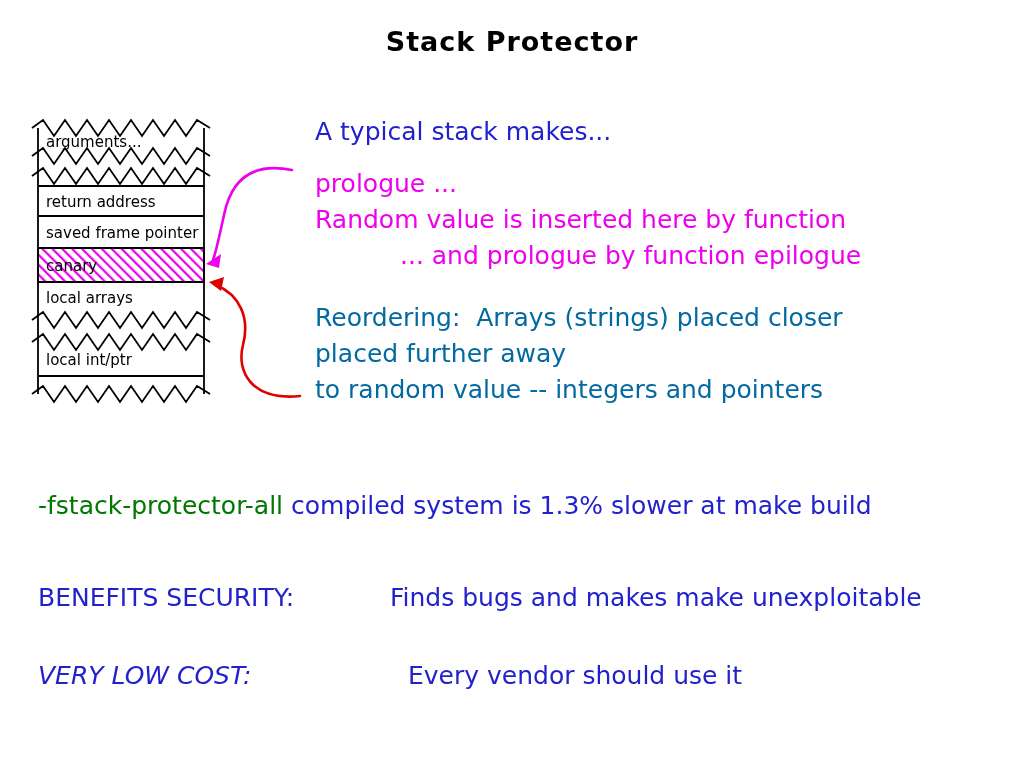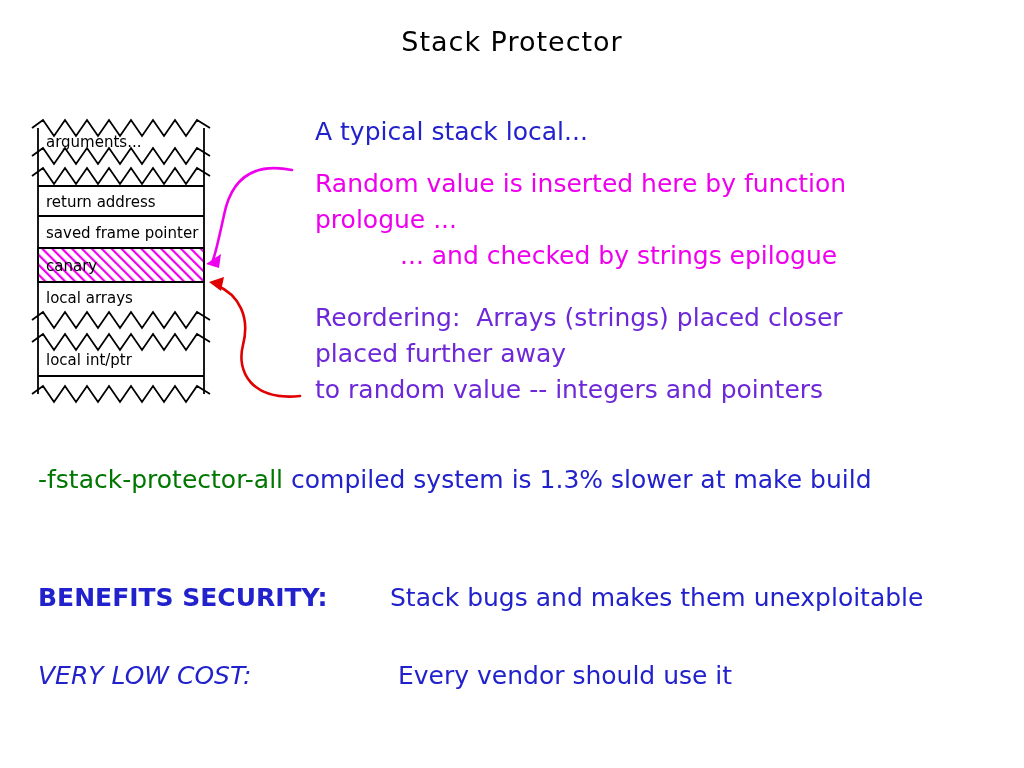--- a/index.html
+++ b/index.html
@@ -15,28 +15,28 @@
     background: #ffffff;
     overflow: hidden;
   }
   .title {
     position: absolute;
     top: 26px;
     left: 0;
     width: 1024px;
     text-align: center;
     font-size: 27px;
-    font-weight: normal;
+    font-weight: bold;
     color: #000000;
     letter-spacing: 1px;
   }
   .abs { position: absolute; white-space: nowrap; }
   .t-blue    { color: #2222cc; }
   .t-magenta { color: #ee00ee; }
-  .t-red     { color: #6d28d9; }
+  .t-red     { color: #0369a1; }
   .t-green   { color: #007700; }
   .body-text { font-size: 25px; line-height: 36px; }
   .keep-ws   { white-space: pre; }
   .indented  { margin-left: 85px; }
   #diagram-layer {
     position: absolute;
     left: 0; top: 0;
     width: 1024px; height: 768px;
   }
   #diagram-layer text {
@@ -91,37 +91,37 @@
       <path d="M 292,170 C 252,162 231,180 224,215 C 219,238 216,252 213,260" fill="none" stroke="#ee00ee" stroke-width="2.6" stroke-linecap="round"></path>
       <polygon points="206,264 221,254 219,268" fill="#ee00ee"></polygon>
     </g>
 
     <g>
       <path d="M 300,396 C 252,401 236,372 243,345 C 250,318 240,295 216,285" fill="none" stroke="#e00000" stroke-width="2.6" stroke-linecap="round"></path>
       <polygon points="209,282 224,277 221,291" fill="#e00000"></polygon>
     </g>
   </svg>
 
-  <div class="abs body-text t-blue" style="left:315px; top:114px;">A typical stack local...</div>
+  <div class="abs body-text t-blue" style="left:315px; top:114px;">A typical stack makes...</div>
 
   <div class="abs body-text t-magenta" style="left:315px; top:166px;">
+    <div>prologue ...</div>
     <div>Random value is inserted here by function</div>
-    <div>prologue ...</div>
-    <div class="indented">... and checked by strings epilogue</div>
+    <div class="indented">... and prologue by function epilogue</div>
   </div>
 
   <div class="abs body-text t-red" style="left:315px; top:300px;">
     <div class="keep-ws">Reordering:  Arrays (strings) placed closer</div>
     <div>placed further away</div>
     <div>to random value -- integers and pointers</div>
   </div>
 
-  <div class="abs body-text" style="left:38px; top:462px;">
+  <div class="abs body-text" style="left:38px; top:488px;">
     <span class="t-green">-fstack-protector-all</span><span class="t-blue"> compiled system is 1.3% slower at make build</span>
   </div>
 
-  <div class="abs body-text t-blue" style="left:38px; top:580px;font-weight:bold;">BENEFITS SECURITY:</div>
-  <div class="abs body-text t-blue" style="left:390px; top:580px;">Stack bugs and makes them unexploitable</div>
+  <div class="abs body-text t-blue" style="left:38px; top:580px;">BENEFITS SECURITY:</div>
+  <div class="abs body-text t-blue" style="left:390px; top:580px;">Finds bugs and makes make unexploitable</div>
 
   <div class="abs body-text t-blue" style="left:38px; top:658px;font-style:italic;">VERY LOW COST:</div>
-  <div class="abs body-text t-blue" style="left:398px; top:658px;">Every vendor should use it</div>
+  <div class="abs body-text t-blue" style="left:408px; top:658px;">Every vendor should use it</div>
 
 </div>
 
 </body></html>

